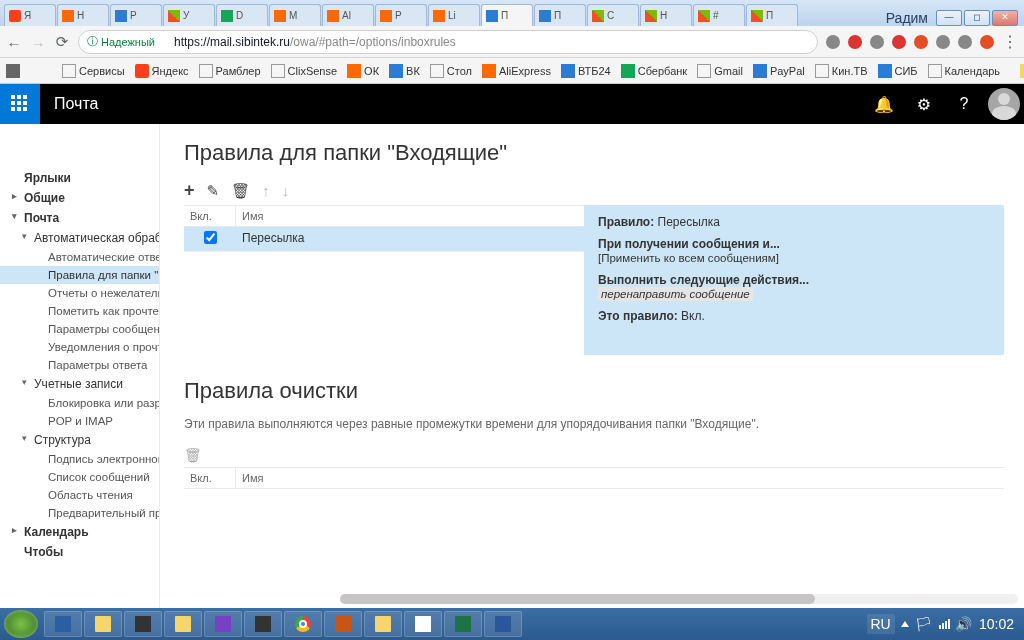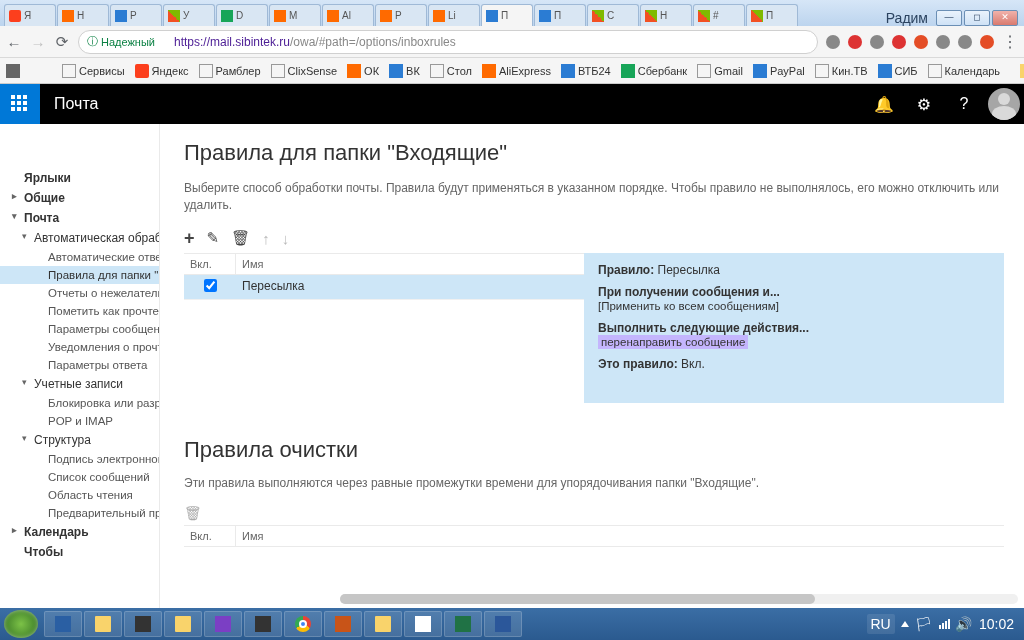--- a/index.html
+++ b/index.html
@@ -76,23 +76,23 @@
 .rules-table .thcell.on { width: 52px; border-right: 1px solid #eaeaea; }
 .rules-table .row { display: flex; border-bottom: 1px solid #f0f0f0; }
 .rules-table .row.sel { background: #cde6f7; }
 .rules-table .cell { padding: 4px 6px; font-size: 12px; }
 .rules-table .cell.on { width: 52px; text-align: center; }
 
 .rule-detail { flex: 1; background: #cde6f7; padding: 10px 14px; font-size: 12px; min-height: 150px; }
 .rule-detail .line { margin-bottom: 8px; }
 .rule-detail .lbl { font-weight: 600; color: #333; }
 .rule-detail .sub { color: #333; font-size: 11.5px; }
-.rule-detail .hilite { background: #c4b5fd; padding: 1px 3px; }
-
-.section2 { margin-top: 34px; }
+.rule-detail .hilite { background: #e5e5e5; padding: 1px 3px; font-style: italic; }
+
+.section2 { margin-top: 23px; }
 .section2 h1 { margin-bottom: 12px; }
 .toolbar2 .tbtn { color: #aaa; font-size: 14px; }
 .table2 .thead { display: flex; border-top: 1px solid #eaeaea; border-bottom: 1px solid #eaeaea; }
 .table2 .thcell { padding: 4px 6px; font-size: 11px; color: #666; }
 .table2 .thcell.on { width: 52px; border-right: 1px solid #eaeaea; }
 
 .hscroll { position: absolute; left: 0; right: 6px; bottom: 2px; height: 14px; display: flex; align-items: center; }
 .hscroll-track { flex:1; height: 10px; background: #f0f0f0; border-radius: 5px; margin-left: 180px; }
 .hscroll-thumb { width: 70%; height: 100%; background: #c6c6c6; border-radius: 5px; }
 
@@ -190,21 +190,21 @@
 
 <div class="addr-bar">
   <div class="nav-icon">←</div>
   <div class="nav-icon" style="color:#bfbfbf;">→</div>
   <div class="nav-icon">⟳</div>
   <div class="url-box">
     <span class="secure">
         <span>ⓘ</span>
         <span>Надежный</span>
       </span>
-    <span style="color:#4c1d95;padding-left:13px;">https://mail.sibintek.ru</span>
+    <span style="color:#0f172a;padding-left:13px;">https://mail.sibintek.ru</span>
       <span style="color:#888;">/owa/#path=/options/inboxrules</span>
   </div>
   <div class="addr-icons">
     <span class="dot1"></span>
     <span class="dotR"></span>
     <span class="dot1"></span>
     <span class="dotR"></span>
     <span class="dotO"></span>
     <span class="dot1"></span>
     <span class="dot1"></span>
@@ -334,21 +334,20 @@
       <div class="item l3">Подпись электронной по</div>
       <div class="item l3">Список сообщений</div>
       <div class="item l3">Область чтения</div>
       <div class="item l3">Предварительный просм</div>
       <div class="item l1 bold expandable">Календарь</div>
       <div class="item l1 bold">Чтобы</div>
     </div>
 
   <div class="main">
     <h1>Правила для папки "Входящие"</h1>
-    <div class="desc">Выберите способ обработки почты. Правила будут применяться в указанном порядке. Чтобы правило не выполнялось, его можно отключить или удалить.</div>
 
     <div class="toolbar">
       <span class="tbtn"><b style="font-size:18px;">+</b></span>
       <span class="tbtn">✎</span>
       <span class="tbtn">🗑</span>
       <span class="tbtn disabled">↑</span>
       <span class="tbtn disabled">↓</span>
     </div>
 
     <div class="rules-area">

